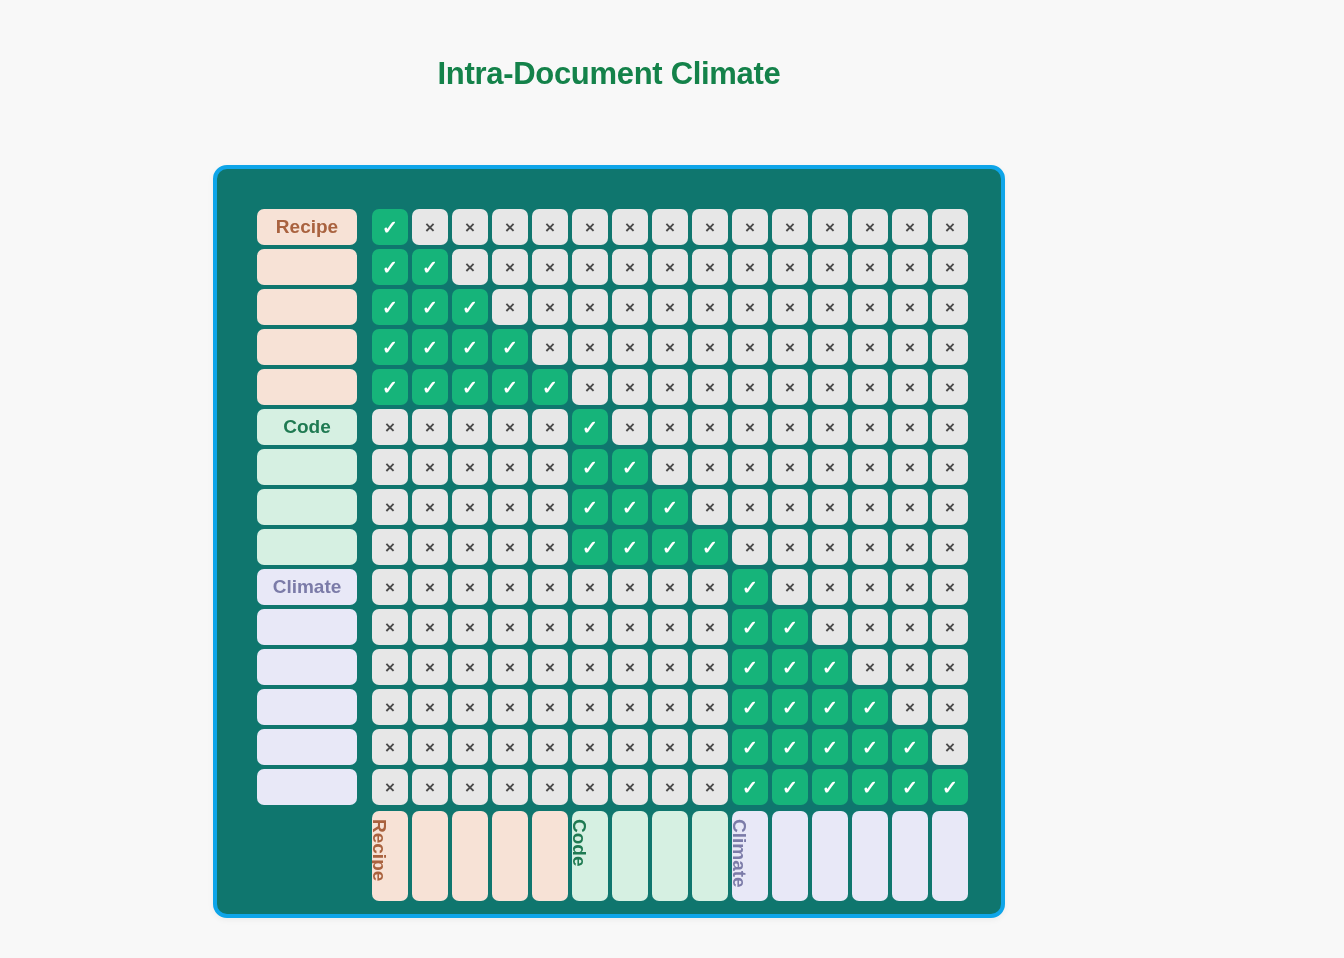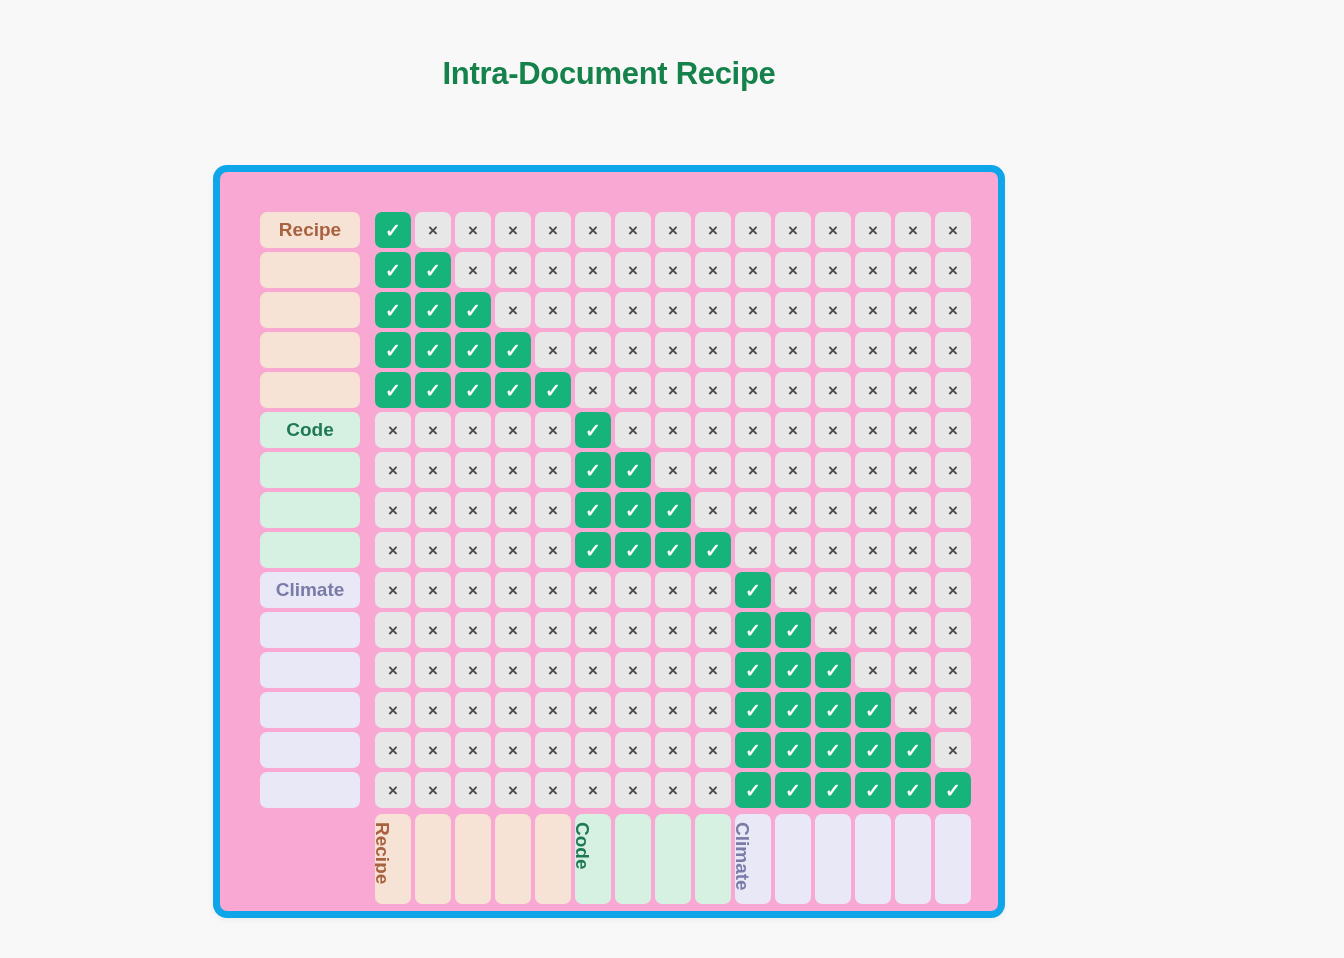--- a/index.html
+++ b/index.html
@@ -31,22 +31,22 @@
     letter-spacing: -0.3px;
     color: #14824a;
     font-family: "Liberation Sans", sans-serif;
   }
   .card {
     position: absolute;
     left: 213px;
     top: 165px;
     width: 792px;
     height: 753px;
-    background: #f9a8d4;
-    border: 7px solid #0ea5e9;
+    background: #0f766e;
+    border: 4px solid #0ea5e9;
     border-radius: 14px;
     box-shadow: 0 2px 6px rgba(0,0,0,0.05);
     box-sizing: border-box;
   }
   .matrix-wrap {
     position: absolute;
     left: 40px;
     top: 40px;
   }
   .grid-area {
@@ -138,21 +138,21 @@
     top: 8px;
     transform-origin: 0 0;
     transform: rotate(90deg);
   }
 </style>
 </head>
 <body>
 
 <div class="page">
 
-  <div class="title">Intra-Document Recipe</div>
+  <div class="title">Intra-Document Climate</div>
 
   <div class="card">
     <div class="matrix-wrap">
       <div class="grid-area">
 
         <div class="rowlabels" id="rowlabels">
             <div class="rowlabel" style="background: rgb(247, 226, 214); color: rgb(169, 98, 63);">Recipe</div>
             <div class="rowlabel" style="background: rgb(247, 226, 214); color: rgb(169, 98, 63);"></div>
             <div class="rowlabel" style="background: rgb(247, 226, 214); color: rgb(169, 98, 63);"></div>
             <div class="rowlabel" style="background: rgb(247, 226, 214); color: rgb(169, 98, 63);"></div>

